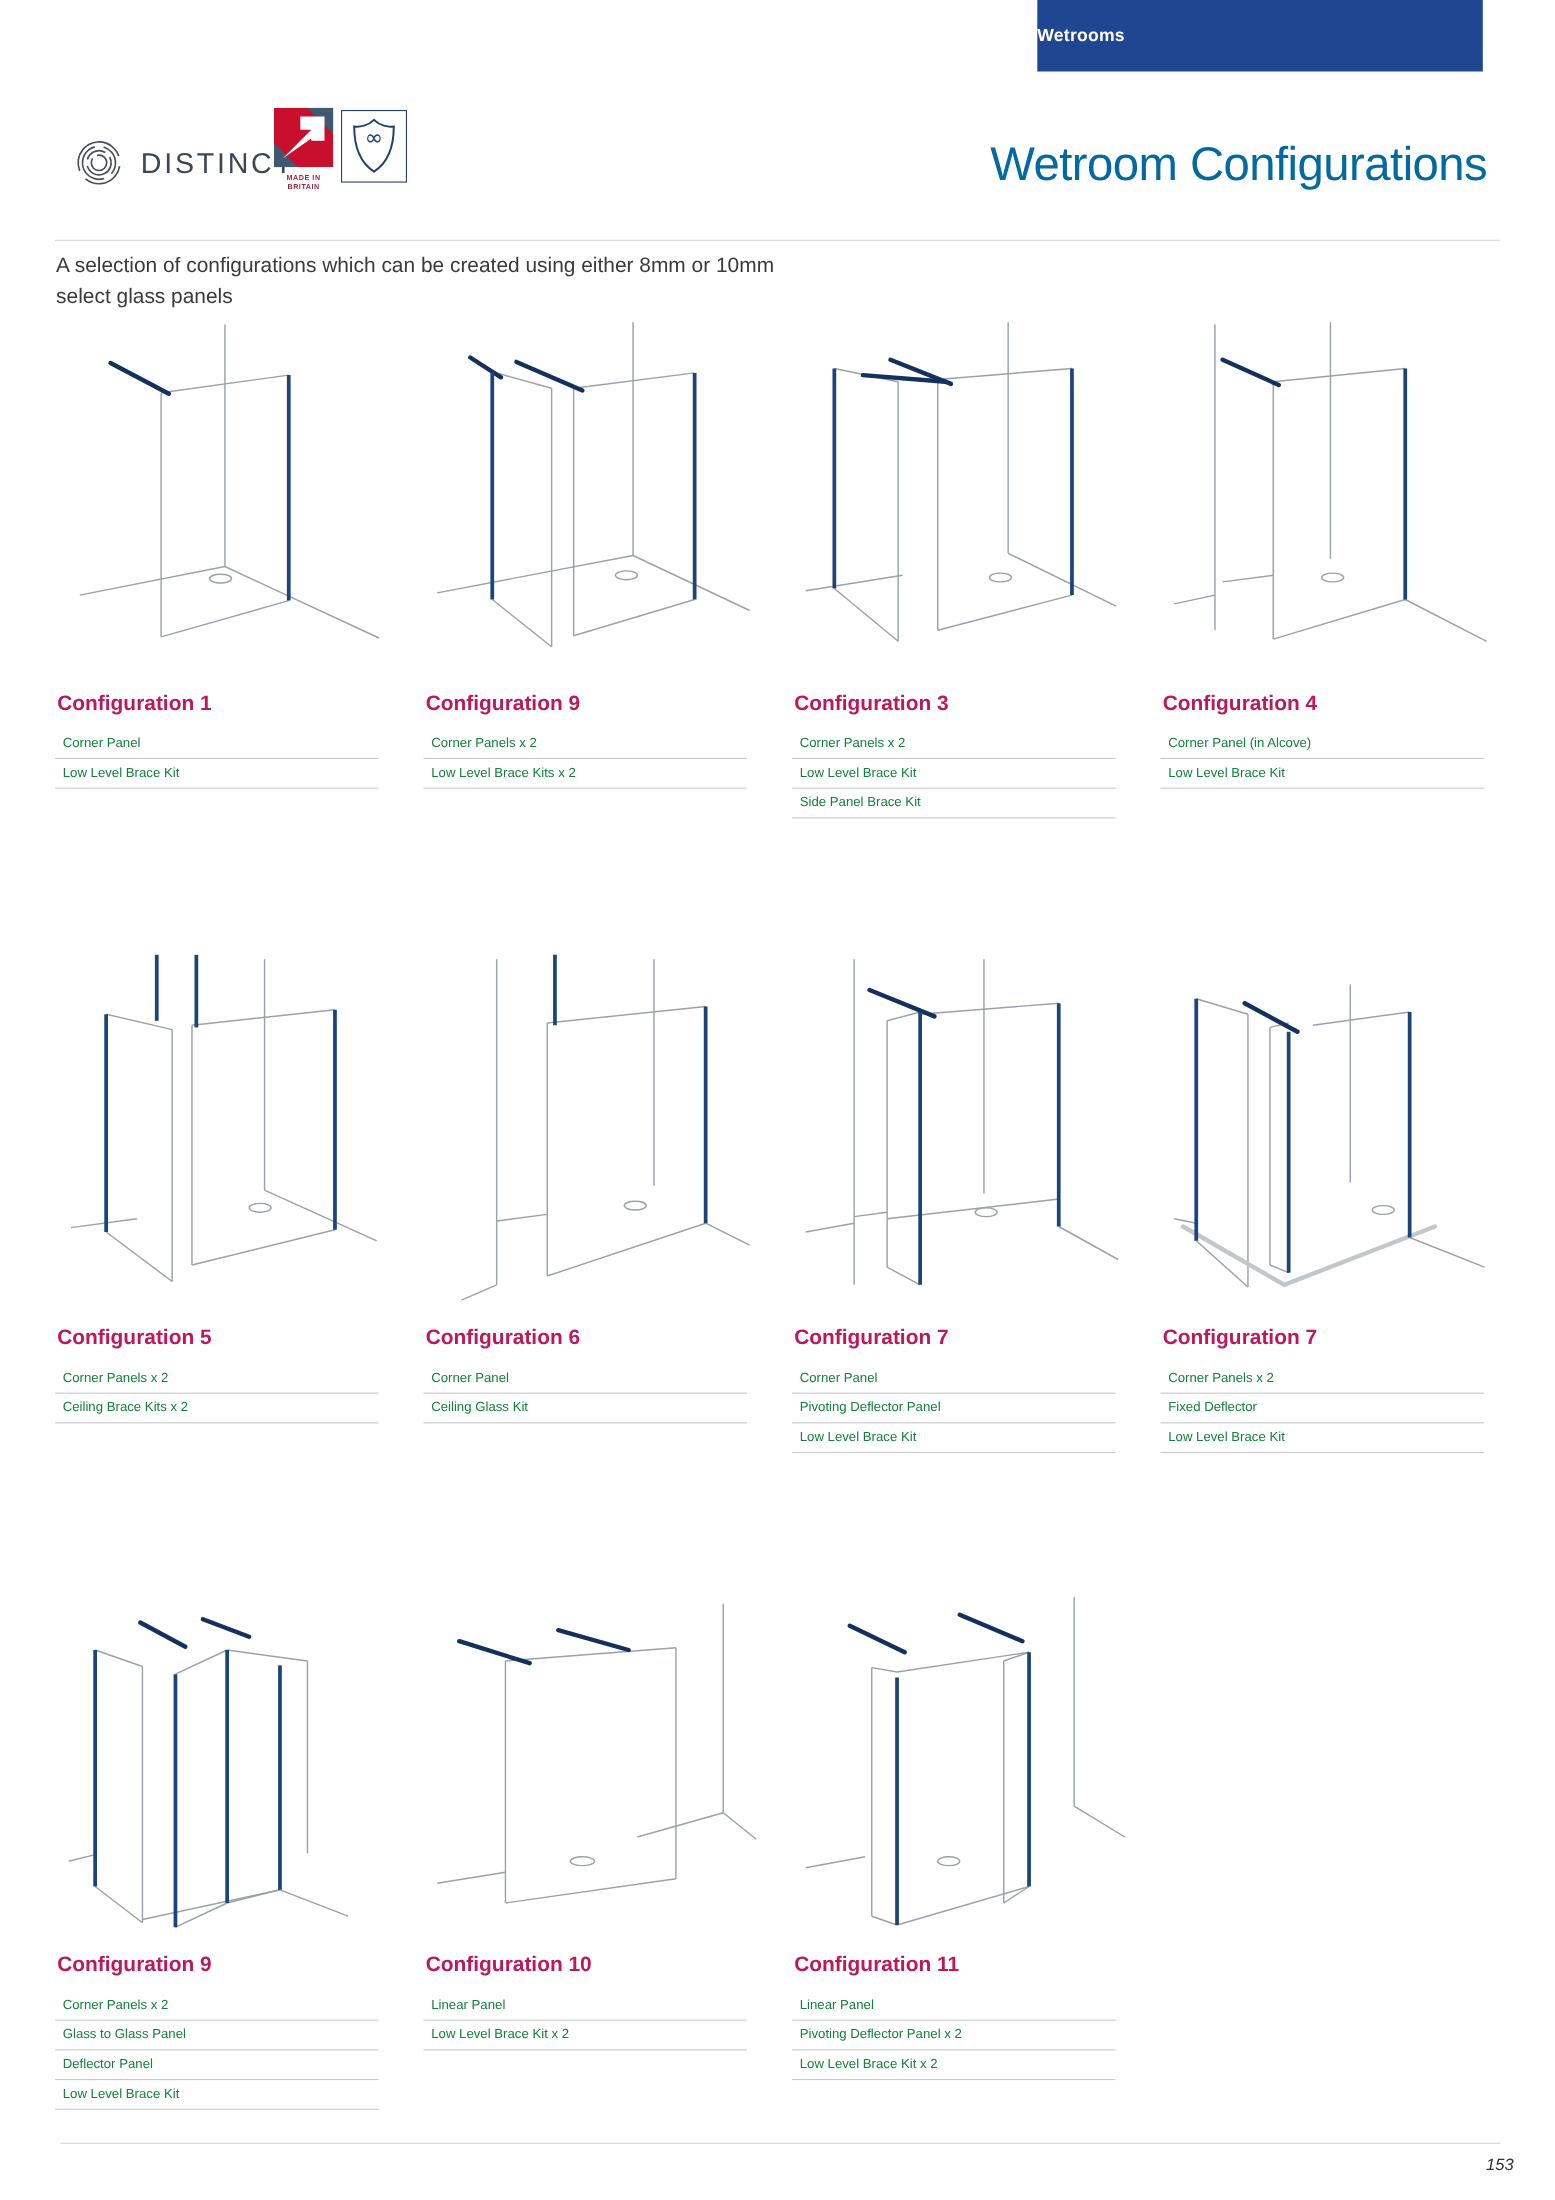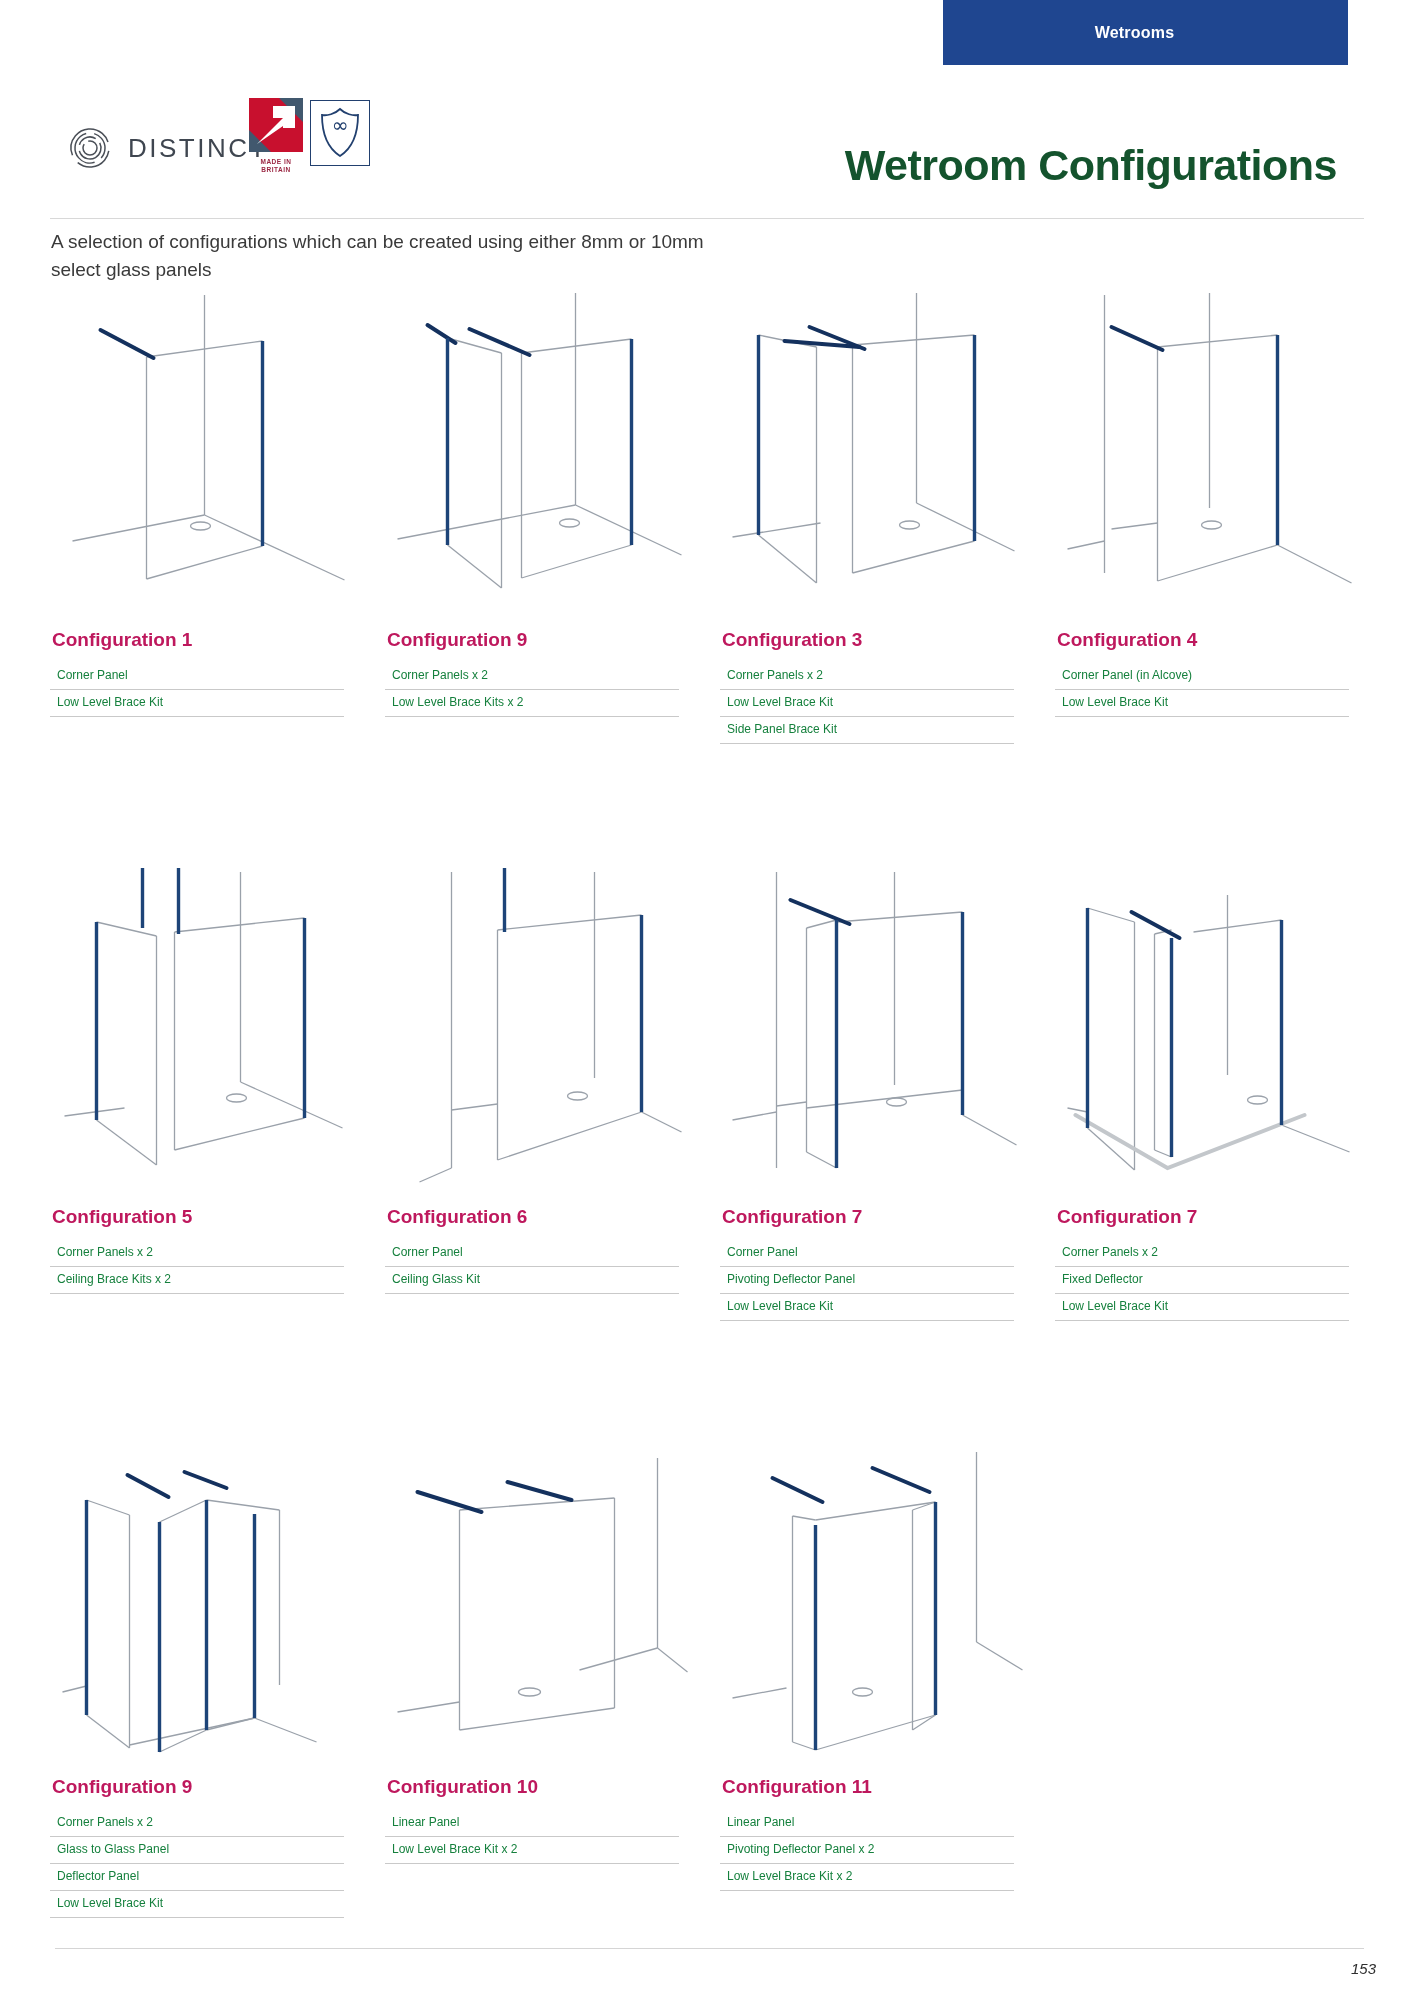--- a/index.html
+++ b/index.html
@@ -1,29 +1,29 @@
 <!DOCTYPE html>
 <html><head>
 <meta charset="utf-8">
 <style>
   html,body{margin:0;padding:0;background:#ffffff;}
   body{width:1414px;height:2000px;position:relative;font-family:"Liberation Sans",sans-serif;color:#2e2e2e;overflow:hidden;}
 
   
-  .tab{position:absolute;left:943px;top:0;width:405px;height:65px;background:#1f4690;display:flex;align-items:center;justify-content:center;}
+  .tab{position:absolute;left:943px;top:0;width:405px;height:65px;background:#1f4690;display:flex;align-items:center;justify-content:flex-start;}
   .tab span{color:#ffffff;font-size:16px;font-weight:bold;padding-right:22px;letter-spacing:.2px;}
 
   
   .brand{position:absolute;left:64px;top:122px;display:flex;align-items:center;gap:12px;}
   .brand-text{font-size:26px;letter-spacing:2.5px;color:#3f4650;font-weight:400;}
   .mib{position:absolute;left:247px;top:98px;width:58px;text-align:center;}
   .mib-text{font-size:6.5px;font-weight:bold;color:#9b2743;line-height:1.25;letter-spacing:.5px;margin-top:2px;}
   .shield-box{position:absolute;left:310px;top:100px;width:58px;height:64px;border:1.5px solid #22406f;display:flex;align-items:center;justify-content:center;background:#fff;}
 
-  h1.title{position:absolute;right:62px;top:126px;margin:15px;font-size:43px;font-weight:700;color:#14532d;letter-spacing:-.5px;}
+  h1.title{position:absolute;right:62px;top:126px;margin:0;font-size:43px;font-weight:400;color:#0369a1;letter-spacing:-.5px;}
 
   .header-rule{position:absolute;left:50px;right:50px;top:218px;border-top:1px solid #d8d8d8;}
   .subtitle{position:absolute;left:51px;top:228px;margin:0;font-size:19px;line-height:1.45;color:#3a3a3a;}
 
   
   .row{position:absolute;left:50px;right:50px;display:grid;grid-template-columns:repeat(4,1fr);column-gap:26px;}
   .row1{top:283px;}
   .row2{top:860px;}
   .row3{top:1430px;}
   .diagram{height:330px;margin-bottom:16px;}

